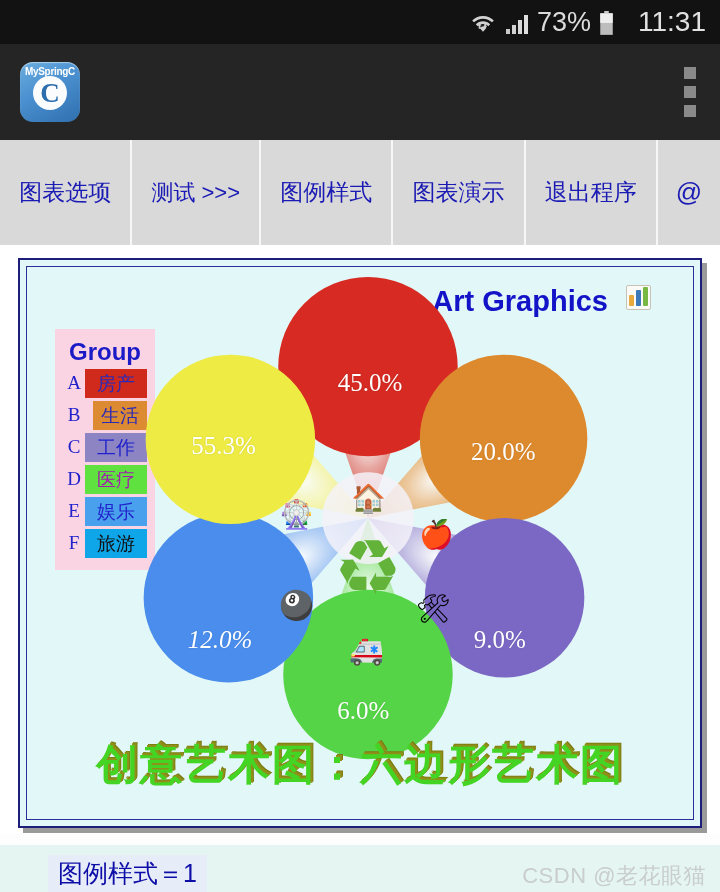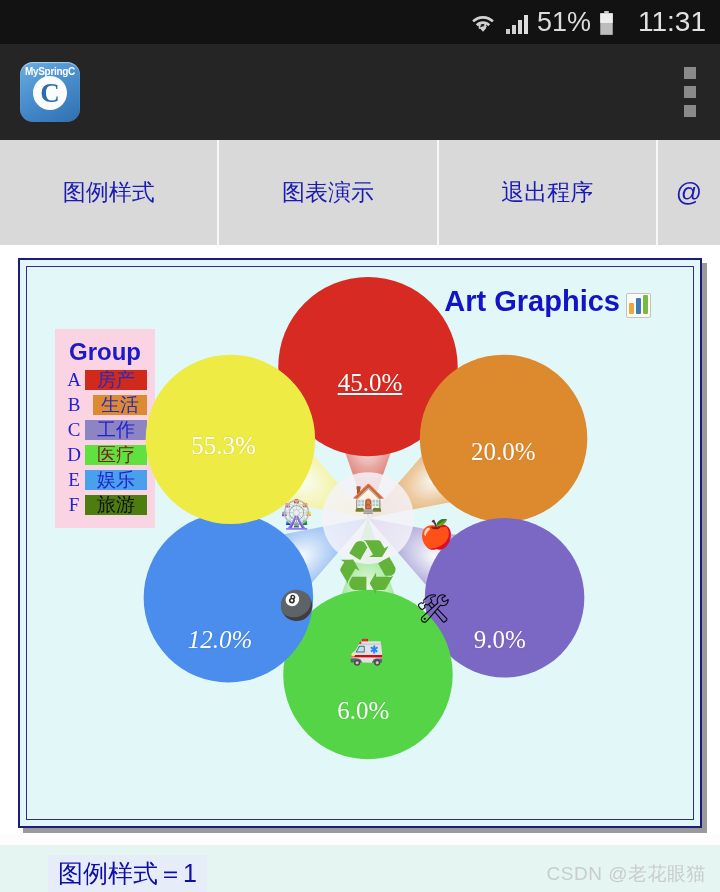--- a/index.html
+++ b/index.html
@@ -83,21 +83,21 @@
     box-sizing:border-box;
   }
   .panel-inner{
     position:absolute;left:8px;top:8px;right:8px;bottom:8px;
     border:1px solid #2b2b9a;box-sizing:border-box;background:#e2f7f7;
     overflow:hidden;
   }
 
   
   .agtitle{
-    position:absolute;right:42px;top:18px;display:flex;align-items:flex-end;gap:6px;
+    position:absolute;right:42px;top:18px;display:flex;align-items:flex-start;gap:18px;
   }
   .agtitle .txt{
     font-size:29px;font-weight:bold;color:#1313c8;letter-spacing:0px;
   }
   .agtitle .bar-ic{
     width:25px;height:25px;border:1px solid #c8c2b4;background:#fbfaf6;
     display:flex;align-items:flex-end;justify-content:center;gap:2px;
     padding:3px 2px;box-sizing:border-box;border-radius:2px;
   }
   .agtitle .bar-ic span{display:block;width:5px;border-radius:1px;}
@@ -111,21 +111,21 @@
     text-align:center;color:#1a1ac6;font-size:24px;font-weight:bold;
     letter-spacing:0px;margin-bottom:3px;line-height:1.15;
     font-family:"Liberation Sans",sans-serif;
   }
   .lg-row{display:flex;align-items:center;margin-top:3px;}
   .lg-key{
     width:22px;flex:0 0 22px;text-align:center;color:#2222cc;font-size:19px;
     font-family:"Liberation Serif",serif;
   }
   .lg-chip{
-    flex:1 1 auto;height:20px;display:flex;align-items:center;justify-content:center;
+    flex:1 1 auto;height:29px;display:flex;align-items:center;justify-content:center;
     font-size:19px;line-height:1;box-sizing:border-box;
   }
 
   
   .flower{position:absolute;left:0;top:0;width:100%;height:100%;}
   .pct{
     position:absolute;color:#ffffff;font-size:25px;
     transform:translate(-50%,-50%);white-space:nowrap;
     font-family:"Liberation Serif","DejaVu Serif",serif;
     text-shadow:0 0 2px rgba(0,0,0,.12);
@@ -155,21 +155,21 @@
   .footer{
     position:absolute;left:0;top:845px;width:720px;height:47px;
     background:#e4f5f2;
   }
   .footer .ftxt{
     position:absolute;left:48px;top:10px;
     background:#e7edf8;padding:2px 10px 3px 10px;
     color:#0d0da8;font-size:25px;white-space:nowrap;
   }
   .watermark{
-    position:absolute;right:14px;top:16px;color:#c9cdcd;font-size:19px;
+    position:absolute;right:14px;top:16px;color:#c9cdcd;font-size:22px;
     white-space:nowrap;letter-spacing:.5px;margin-left:28px;
   }
 </style>
 </head>
 <body>
 
 <div class="screen">
 
   <div class="statusbar">
     <span class="wifi-ic">
@@ -182,21 +182,21 @@
       </svg>
     </span>
     <span class="sig-ic">
       <svg viewBox="0 0 24 24" width="24" height="24">
         <rect x="1" y="17" width="4" height="5" fill="#cacaca"></rect>
         <rect x="7" y="13" width="4" height="9" fill="#d2d2d2"></rect>
         <rect x="13" y="8" width="4" height="14" fill="#d8d8d8"></rect>
         <rect x="19" y="3" width="4" height="19" fill="#dedede"></rect>
       </svg>
     </span>
-    <span class="sb-text">51%</span>
+    <span class="sb-text">73%</span>
     <span class="batt-ic">
       <svg viewBox="0 0 12 22" width="17" height="25">
         <rect x="4" y="0" width="4" height="2" fill="#c9c9c9"></rect>
         <rect x="0.5" y="2" width="11" height="19" fill="#bdbdbd"></rect>
         <rect x="0.5" y="2" width="11" height="8.5" fill="#ededed"></rect>
       </svg>
     </span>
     <span class="time-txt">11:31</span>
   </div>
 
@@ -206,20 +206,22 @@
       <div class="lg-circ">C</div>
     </div>
     <div class="overflow">
       <i></i>
       <i></i>
       <i></i>
     </div>
   </div>
 
   <div class="menubar">
+    <div class="mitem">图表选项</div>
+    <div class="mitem test">测试 &gt;&gt;&gt;</div>
     <div class="mitem">图例样式</div>
     <div class="mitem">图表演示</div>
     <div class="mitem">退出程序</div>
     <div class="mitem">@</div>
   </div>
 
   <div class="panelwrap">
     <div class="panel-outer"></div>
     <div class="panel-inner">
 
@@ -242,29 +244,29 @@
         <div class="lg-row">
           <span class="lg-key">B</span>
           <span class="lg-chip" style="background:#dd8b33;color:#2a2ab8;margin-left:8px;">生活</span>
         </div>
         <div class="lg-row">
           <span class="lg-key">C</span>
           <span class="lg-chip" style="background:#8d84c4;color:#2020cc;">工作</span>
         </div>
         <div class="lg-row">
           <span class="lg-key">D</span>
-          <span class="lg-chip" style="background:#5fe23f;color:#7f1d1d;">医疗</span>
+          <span class="lg-chip" style="background:#5fe23f;color:#a21caf;">医疗</span>
         </div>
         <div class="lg-row">
           <span class="lg-key">E</span>
           <span class="lg-chip" style="background:#49a0ec;color:#2222cc;">娱乐</span>
         </div>
         <div class="lg-row">
           <span class="lg-key">F</span>
-          <span class="lg-chip" style="background:#4d7c0f;color:#111111;">旅游</span>
+          <span class="lg-chip" style="background:#0ea5e9;color:#111111;">旅游</span>
         </div>
       </div>
 
       <svg class="flower" viewBox="0 0 668 554" preserveAspectRatio="none">
         <defs>
           <radialGradient id="gA" cx="50%" cy="50%" r="50%">
             <stop offset="0%" stop-color="#ffffff" stop-opacity="0.92"></stop>
             <stop offset="38%" stop-color="#e79a94" stop-opacity="0.95"></stop>
             <stop offset="72%" stop-color="#d9584c"></stop>
             <stop offset="100%" stop-color="#d62a22"></stop>
@@ -316,36 +318,37 @@
           <circle cx="136" cy="-80" r="84" fill="#dd8a2e"></circle>
           <circle cx="137" cy="80" r="80" fill="#7b68c4"></circle>
           <circle cx="0" cy="157" r="85" fill="#56d447"></circle>
           <circle cx="-140" cy="80" r="85" fill="#4a8ded"></circle>
           <circle cx="-138" cy="-79" r="85" fill="#eeeb44"></circle>
 
           <circle cx="0" cy="0" r="46" fill="#f4f2f9" opacity="0.85"></circle>
         </g>
       </svg>
 
-      <div class="pct" style="left:51.5%;top:21%;text-decoration:underline;">45.0%</div>
+      <div class="pct" style="left:51.5%;top:21%;">45.0%</div>
       <div class="pct" style="left:71.5%;top:33.5%;">20.0%</div>
       <div class="pct" style="left:71%;top:67.5%;">9.0%</div>
       <div class="pct" style="left:50.5%;top:80.5%;">6.0%</div>
       <div class="pct" style="left:29%;top:67.5%;font-style:italic;">12.0%</div>
       <div class="pct" style="left:29.5%;top:32.5%;">55.3%</div>
 
       <div class="picon" style="left:51.3%;top:42%;">🏠</div>
       <div class="picon" style="left:61.5%;top:48.5%;">🍎</div>
       <div class="picon" style="left:61%;top:62%;">🛠</div>
       <div class="picon" style="left:51%;top:69.5%;">🚑</div>
       <div class="picon" style="left:40.5%;top:61.5%;">🎱</div>
       <div class="picon" style="left:40.5%;top:45%;">🎡</div>
 
       <div class="center-ic" style="left:51.2%;top:54.5%;">♻</div>
 
+      <div class="charttitle">创意艺术图：六边形艺术图</div>
     </div>
   </div>
 
   <div class="gapline"></div>
   <div class="footer">
     <div class="ftxt">图例样式＝1</div>
     <div class="watermark">CSDN @老花眼猫</div>
   </div>
 
 </div>

